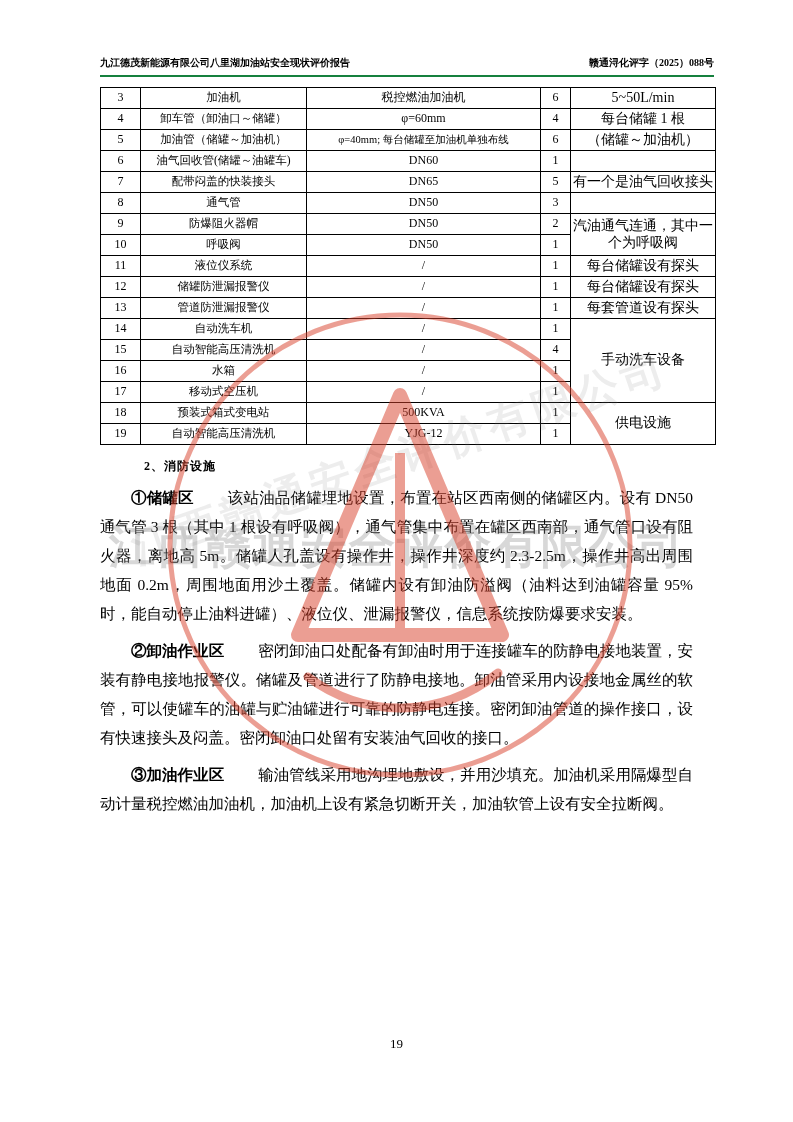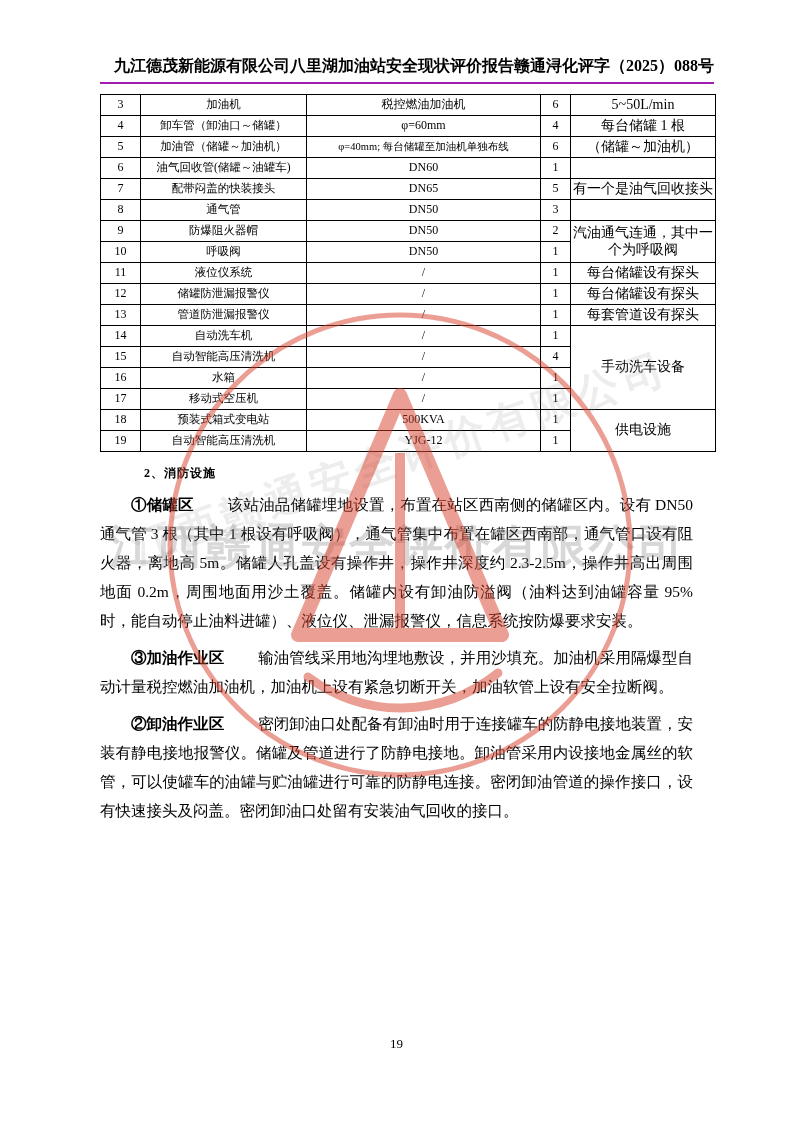--- a/index.html
+++ b/index.html
@@ -11,24 +11,24 @@
     position:relative;
     overflow:hidden;
   }
   .page { position:relative; width:793px; height:1122px; background:#fff; }
 
   
   .content { position:relative; z-index:2; padding:56px 0 0 100px; }
 
   .doc-header {
     width:614px;
-    display:flex; justify-content:flex-end; align-items:flex-end;
-    font-weight:bold; font-size:16px;
+    display:flex; justify-content:space-between; align-items:flex-end;
+    font-weight:bold; font-size:10px;
     padding-bottom:5px;
-    border-bottom:2px solid #a21caf;
+    border-bottom:2px solid #15803d;
   }
 
   table.equip { border-collapse:collapse; width:615px; margin-top:10px; table-layout:fixed; }
   table.equip td {
     border:1px solid #000;
     height:21px;
     text-align:center;
     vertical-align:middle;
     font-size:12px;
     line-height:1.15;
@@ -214,25 +214,25 @@
     </table>
 
     <h3 class="sec">2、消防设施</h3>
 
 
     <p class="para item">
       <span class="lead">①储罐区</span><span>该站油品储罐埋地设置，布置在站区西南侧的储罐区内。设有 DN50 通气管 3 根（其中 1 根设有呼吸阀），通气管集中布置在罐区西南部，通气管口设有阻火器，离地高 5m。储罐人孔盖设有操作井，操作井深度约 2.3-2.5m，操作井高出周围地面 0.2m，周围地面用沙土覆盖。储罐内设有卸油防溢阀（油料达到油罐容量 95%时，能自动停止油料进罐）、液位仪、泄漏报警仪，信息系统按防爆要求安装。</span>
     </p>
 
     <p class="para item">
+      <span class="lead">②卸油作业区</span><span>密闭卸油口处配备有卸油时用于连接罐车的防静电接地装置，安装有静电接地报警仪。储罐及管道进行了防静电接地。卸油管采用内设接地金属丝的软管，可以使罐车的油罐与贮油罐进行可靠的防静电连接。密闭卸油管道的操作接口，设有快速接头及闷盖。密闭卸油口处留有安装油气回收的接口。</span>
+    </p>
+
+    <p class="para item">
       <span class="lead">③加油作业区</span><span>输油管线采用地沟埋地敷设，并用沙填充。加油机采用隔爆型自动计量税控燃油加油机，加油机上设有紧急切断开关，加油软管上设有安全拉断阀。</span>
-    </p>
-
-    <p class="para item">
-      <span class="lead">②卸油作业区</span><span>密闭卸油口处配备有卸油时用于连接罐车的防静电接地装置，安装有静电接地报警仪。储罐及管道进行了防静电接地。卸油管采用内设接地金属丝的软管，可以使罐车的油罐与贮油罐进行可靠的防静电连接。密闭卸油管道的操作接口，设有快速接头及闷盖。密闭卸油口处留有安装油气回收的接口。</span>
     </p>
 
   </div>
 
   <div class="page-number">19</div>
 
   <div class="wm">
     <div class="wm-diag">江西赣通安全评价有限公司</div>
     <div class="wm-company">江西赣通安全评价有限公司</div>
     <svg class="wm-seal" width="500" height="500" viewBox="0 0 500 500">

